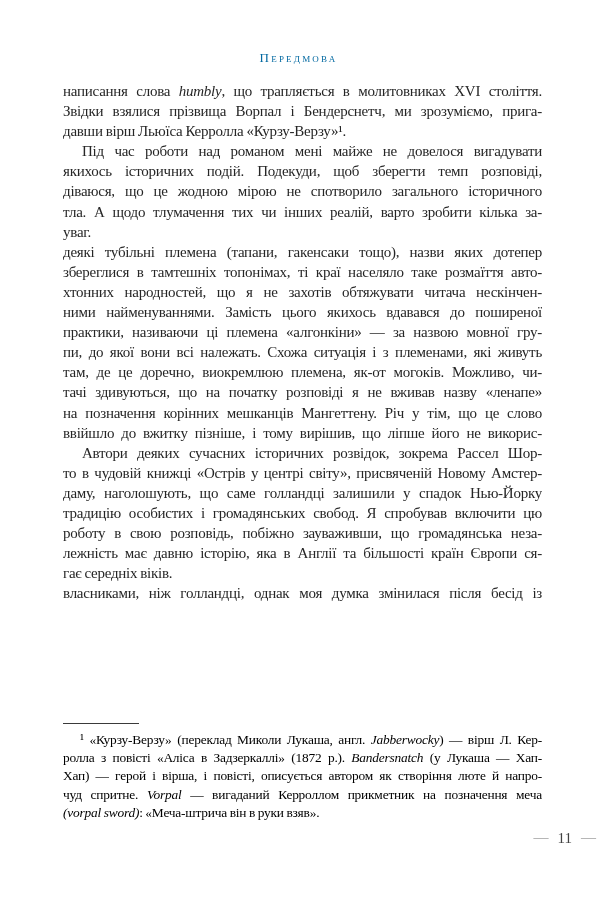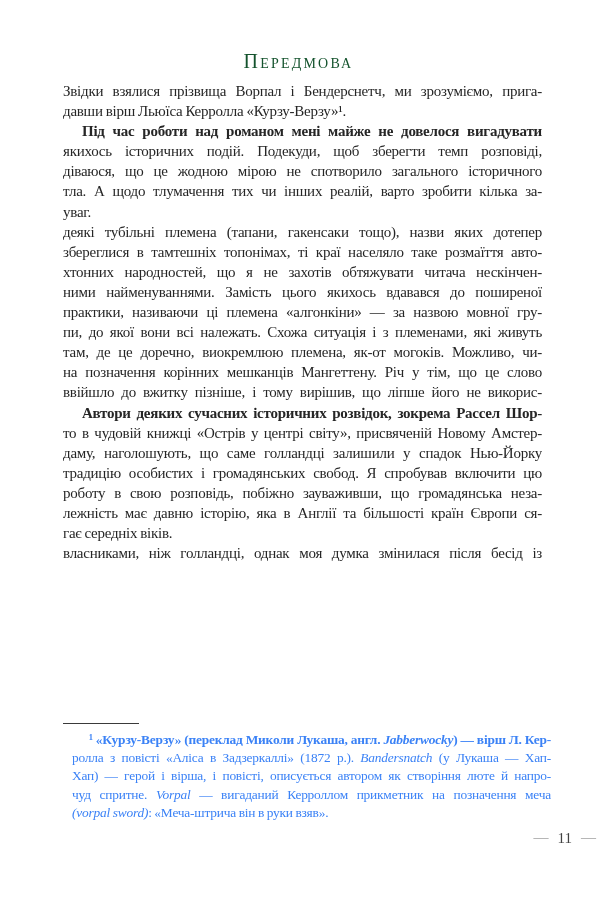--- a/index.html
+++ b/index.html
@@ -11,62 +11,61 @@
     font-family: "Liberation Serif", "DejaVu Serif", serif;
     overflow: hidden;
   }
   .page-header {
     position: absolute;
     top: 50px;
     left: 0;
     right: 8px;
     text-align: center;
     font-variant: small-caps;
-    font-size: 20px;
+    font-size: 13px;
     letter-spacing: 2.2px;
-    color: #14532d;
+    color: #0369a1;
   }
   .body-text {
     position: absolute;
     top: 81px;
     left: 63px;
     width: 479px;
     font-size: 15px;
     line-height: 20.1px;
     color: #262626;
     letter-spacing: -0.25px;
     word-spacing: -0.5px;
   }
   .line {
     text-align: justify;
     text-align-last: justify;
     height: 20.1px;
     overflow: hidden;
   }
   .line.line-end { text-align-last: left; }
-  .line.line-indent { text-indent: 19px; font-weight: bold; }
+  .line.line-indent { text-indent: 19px; }
   .footnote-rule {
     position: absolute;
     top: 723px;
     left: 63px;
     width: 76px;
     height: 0;
     border-top: 1px solid #3a3a3a;
   }
   .footnote-text {
     position: absolute;
     top: 731px;
     left: 63px;
     width: 479px;
     font-size: 13.4px;
     line-height: 18.2px;
-    color: #3b82f6;
+    color: #000000;
     letter-spacing: -0.2px;
     word-spacing: -0.5px;
-    margin-left: 9px;
   }
   .footnote-text .line { height: 18.2px; }
   .footnote-text .line.line-indent { text-indent: 17px; }
   .page-number {
     position: absolute;
     top: 830px;
     left: 0;
     right: 0;
     text-align: right;
     font-size: 15px;
@@ -81,34 +80,36 @@
   i { font-style: italic; }
 </style>
 </head>
 <body>
 
 <div class="page">
 
   <div class="page-header">Передмова</div>
 
   <div class="body-text">
+      <div class="line">написання слова <i>humbly</i>, що трапляється в молитовниках XVI століття.</div>
       <div class="line">Звідки взялися прізвища Ворпал і Бендерснетч, ми зрозуміємо, прига-</div>
       <div class="line line-end">давши вірш Льюїса Керролла «Курзу-Верзу»¹.</div>
       <div class="line line-indent">Під час роботи над романом мені майже не довелося вигадувати</div>
       <div class="line">якихось історичних подій. Подекуди, щоб зберегти темп розповіді,</div>
       <div class="line">діваюся, що це жодною мірою не спотворило загального історичного</div>
       <div class="line">тла. А щодо тлумачення тих чи інших реалій, варто зробити кілька за-</div>
       <div class="line line-end">уваг.</div>
       <div class="line">деякі тубільні племена (тапани, гакенсаки тощо), назви яких дотепер</div>
       <div class="line">збереглися в тамтешніх топонімах, ті краї населяло таке розмаїття авто-</div>
       <div class="line">хтонних народностей, що я не захотів обтяжувати читача нескінчен-</div>
       <div class="line">ними найменуваннями. Замість цього якихось вдавався до поширеної</div>
       <div class="line">практики, називаючи ці племена «алгонкіни» — за назвою мовної гру-</div>
       <div class="line">пи, до якої вони всі належать. Схожа ситуація і з племенами, які живуть</div>
       <div class="line">там, де це доречно, виокремлюю племена, як-от могоків. Можливо, чи-</div>
+      <div class="line">тачі здивуються, що на початку розповіді я не вживав назву «ленапе»</div>
       <div class="line">на позначення корінних мешканців Мангеттену. Річ у тім, що це слово</div>
       <div class="line">ввійшло до вжитку пізніше, і тому вирішив, що ліпше його не викорис-</div>
       <div class="line line-indent">Автори деяких сучасних історичних розвідок, зокрема Рассел Шор-</div>
       <div class="line">то в чудовій книжці «Острів у центрі світу», присвяченій Новому Амстер-</div>
       <div class="line">даму, наголошують, що саме голландці залишили у спадок Нью-Йорку</div>
       <div class="line">традицію особистих і громадянських свобод. Я спробував включити цю</div>
       <div class="line">роботу в свою розповідь, побіжно зауваживши, що громадянська неза-</div>
       <div class="line">лежність має давню історію, яка в Англії та більшості країн Європи ся-</div>
       <div class="line line-end">гає середніх віків.</div>
       <div class="line">власниками, ніж голландці, однак моя думка змінилася після бесід із</div>

